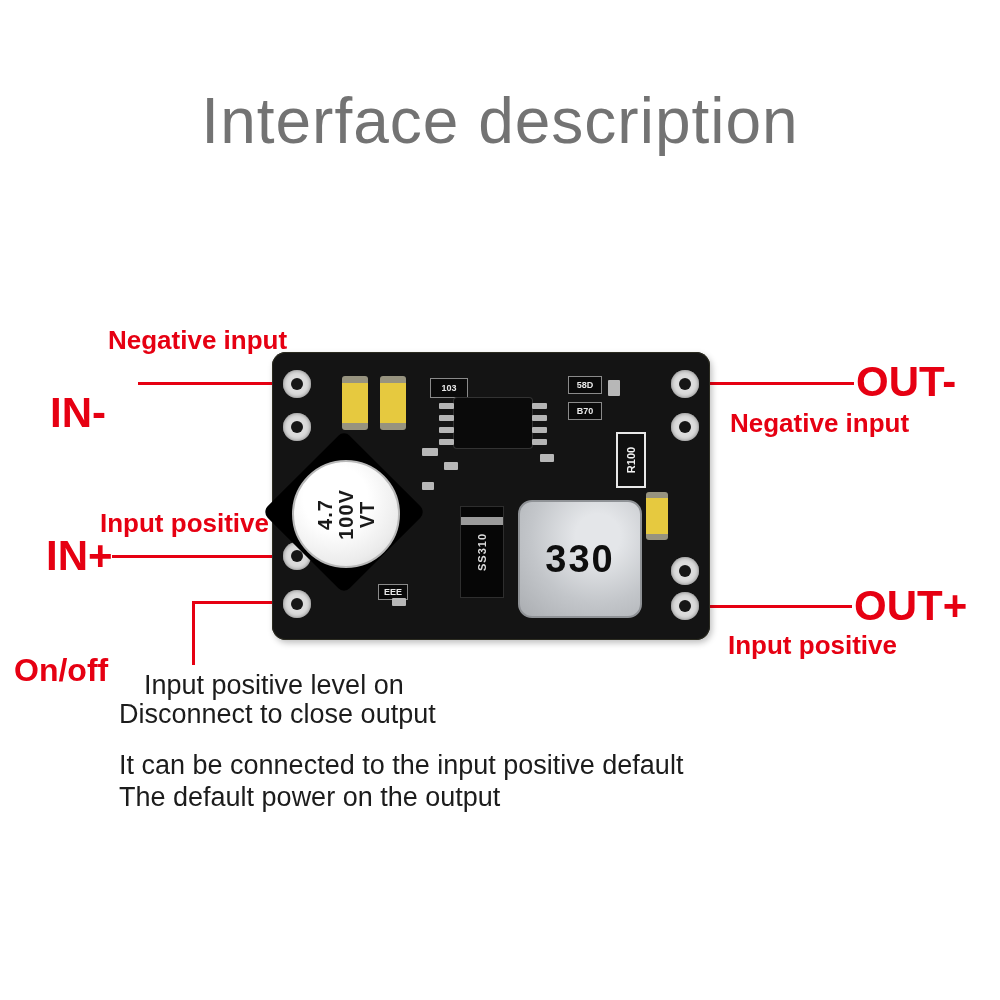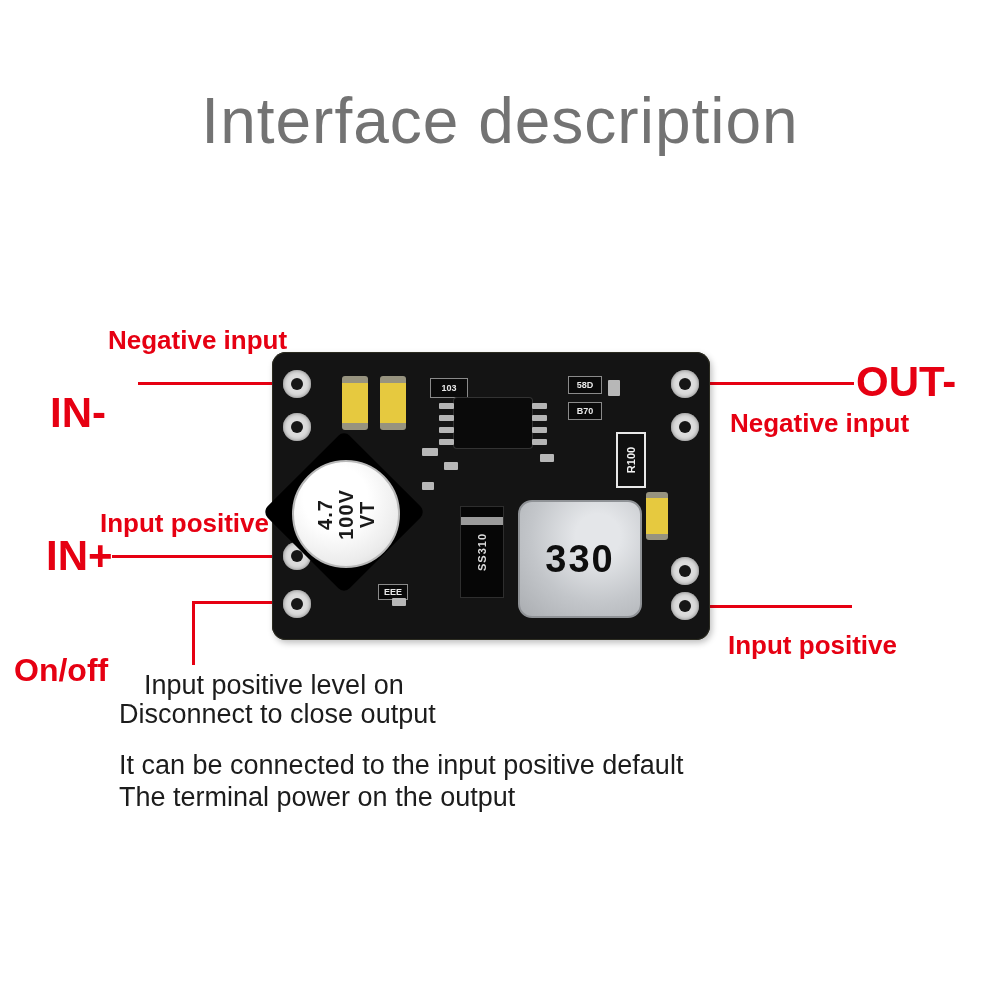--- a/index.html
+++ b/index.html
@@ -70,31 +70,32 @@
   <div class="lead" style="left:138px;top:382px;width:147px;height:3px;"></div>
 
   <div class="red-desc" style="left:100px;top:508px;">Input positive</div>
   <div class="red-pin" style="left:46px;top:532px;">IN+</div>
   <div class="lead" style="left:112px;top:555px;width:160px;height:3px;"></div>
 
   <div class="red-pin" style="left:856px;top:358px;">OUT-</div>
   <div class="lead" style="left:706px;top:382px;width:148px;height:3px;"></div>
   <div class="red-desc" style="left:730px;top:408px;">Negative input</div>
 
+  <div class="red-pin" style="left:854px;top:582px;">OUT+</div>
   <div class="lead" style="left:704px;top:605px;width:148px;height:3px;"></div>
   <div class="red-desc" style="left:728px;top:630px;">Input positive</div>
 
   <div class="lead" style="left:192px;top:601px;width:96px;height:3px;"></div>
   <div class="lead" style="left:192px;top:601px;width:3px;height:64px;"></div>
   <div class="red-onoff" style="left:14px;top:652px;">On/off</div>
 
   <div class="note" style="left:119px;top:699px;">Disconnect to close output</div>
   <div class="note" style="left:144px;top:670px;">Input positive level on</div>
   <div class="note" style="left:119px;top:750px;">It can be connected to the input positive default</div>
-  <div class="note" style="left:119px;top:782px;">The terminal power on the output</div>
+  <div class="note" style="left:119px;top:782px;">The default power on the output</div>
 
   <div class="board">
 
     <div class="hole" style="left:11px;top:18px;"></div>
     <div class="hole" style="left:11px;top:61px;"></div>
     <div class="hole" style="left:11px;top:190px;"></div>
     <div class="hole" style="left:11px;top:238px;"></div>
     <div class="hole" style="left:399px;top:18px;"></div>
     <div class="hole" style="left:399px;top:61px;"></div>
     <div class="hole" style="left:399px;top:205px;"></div>

